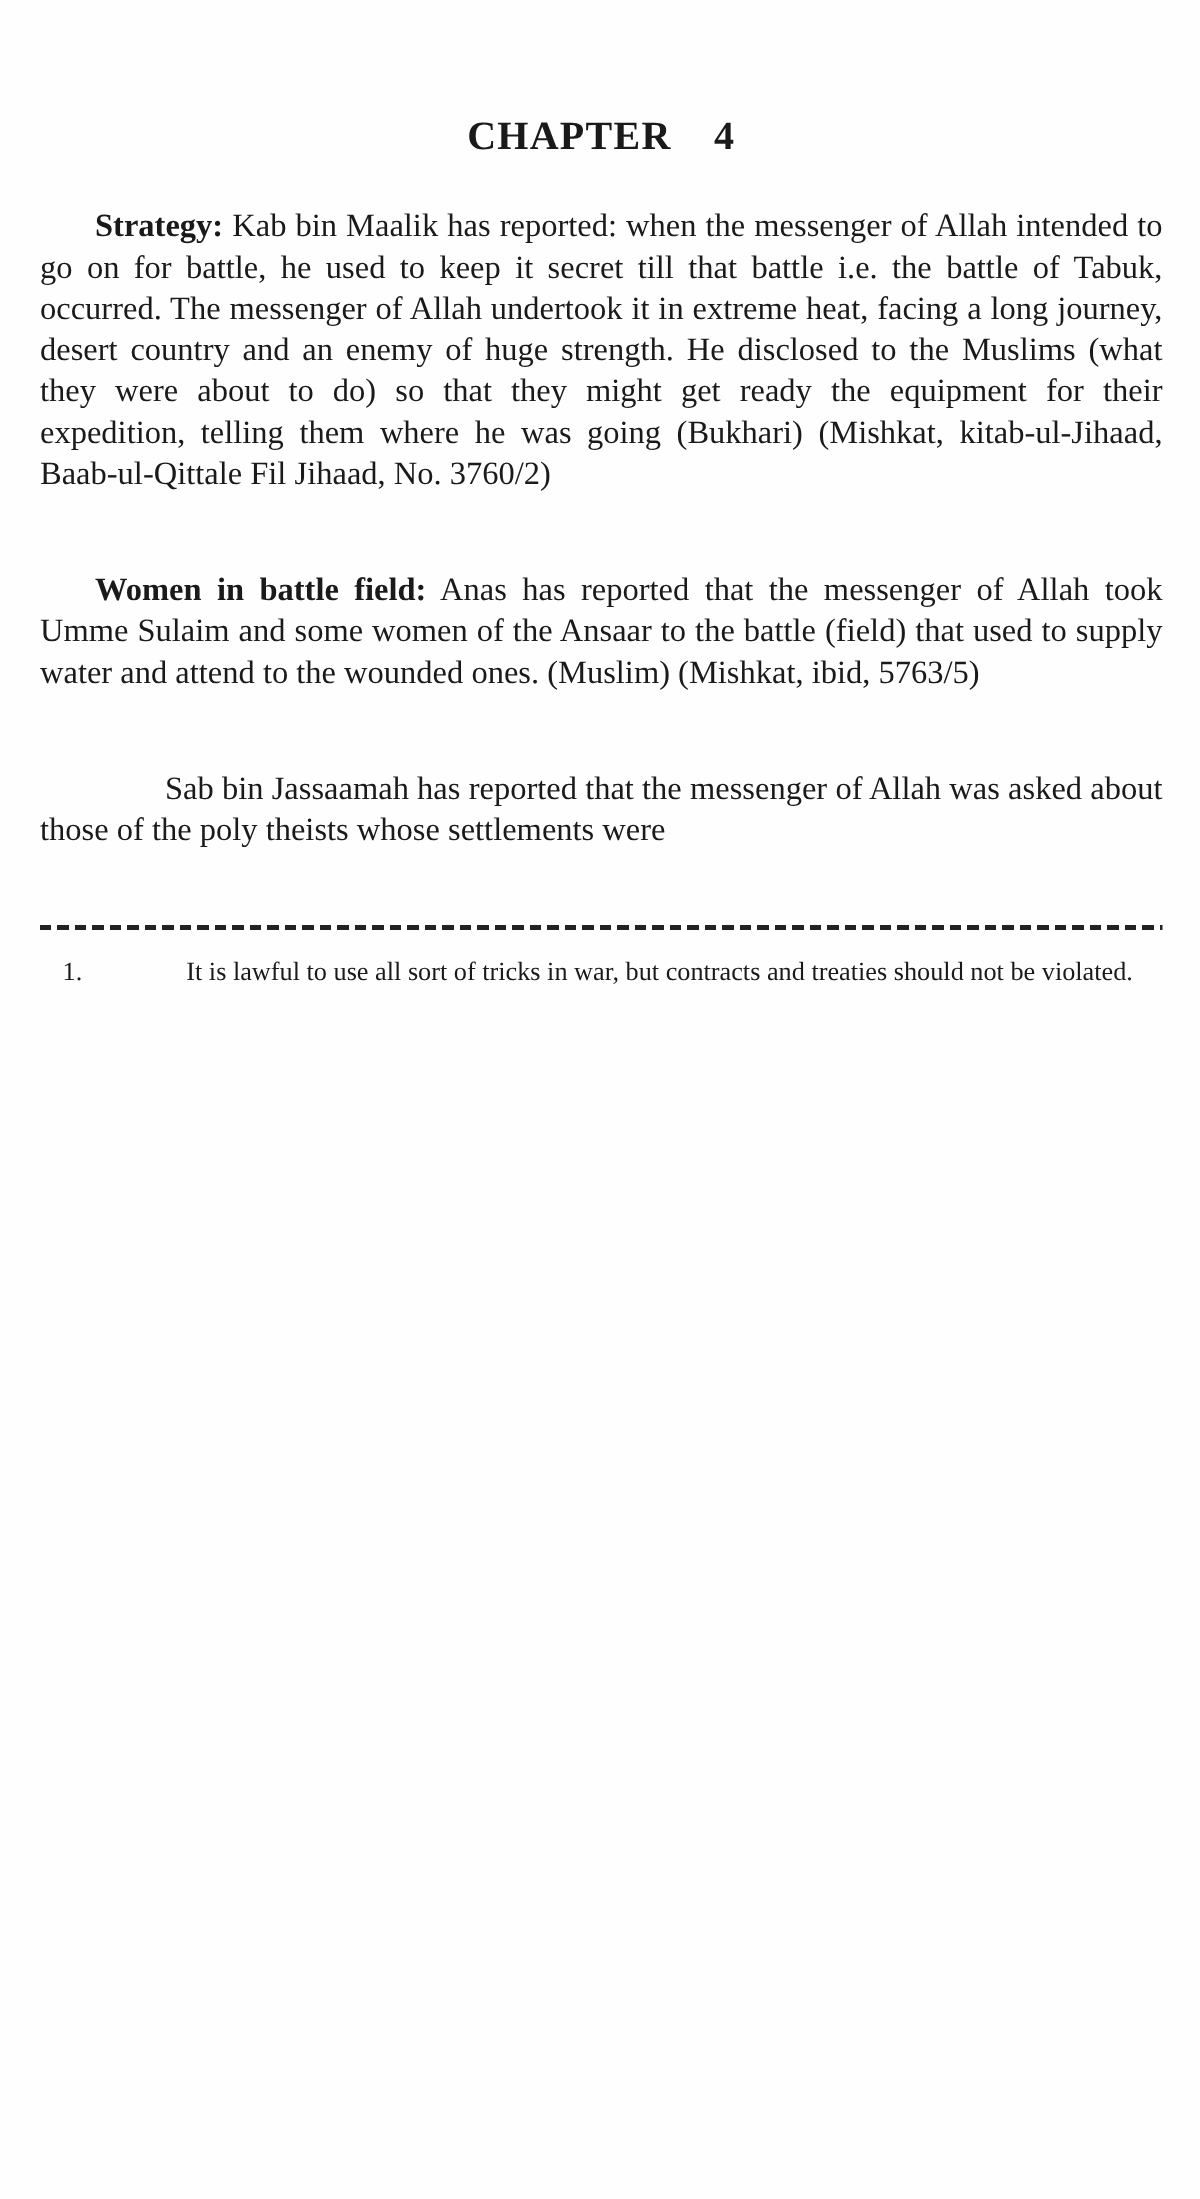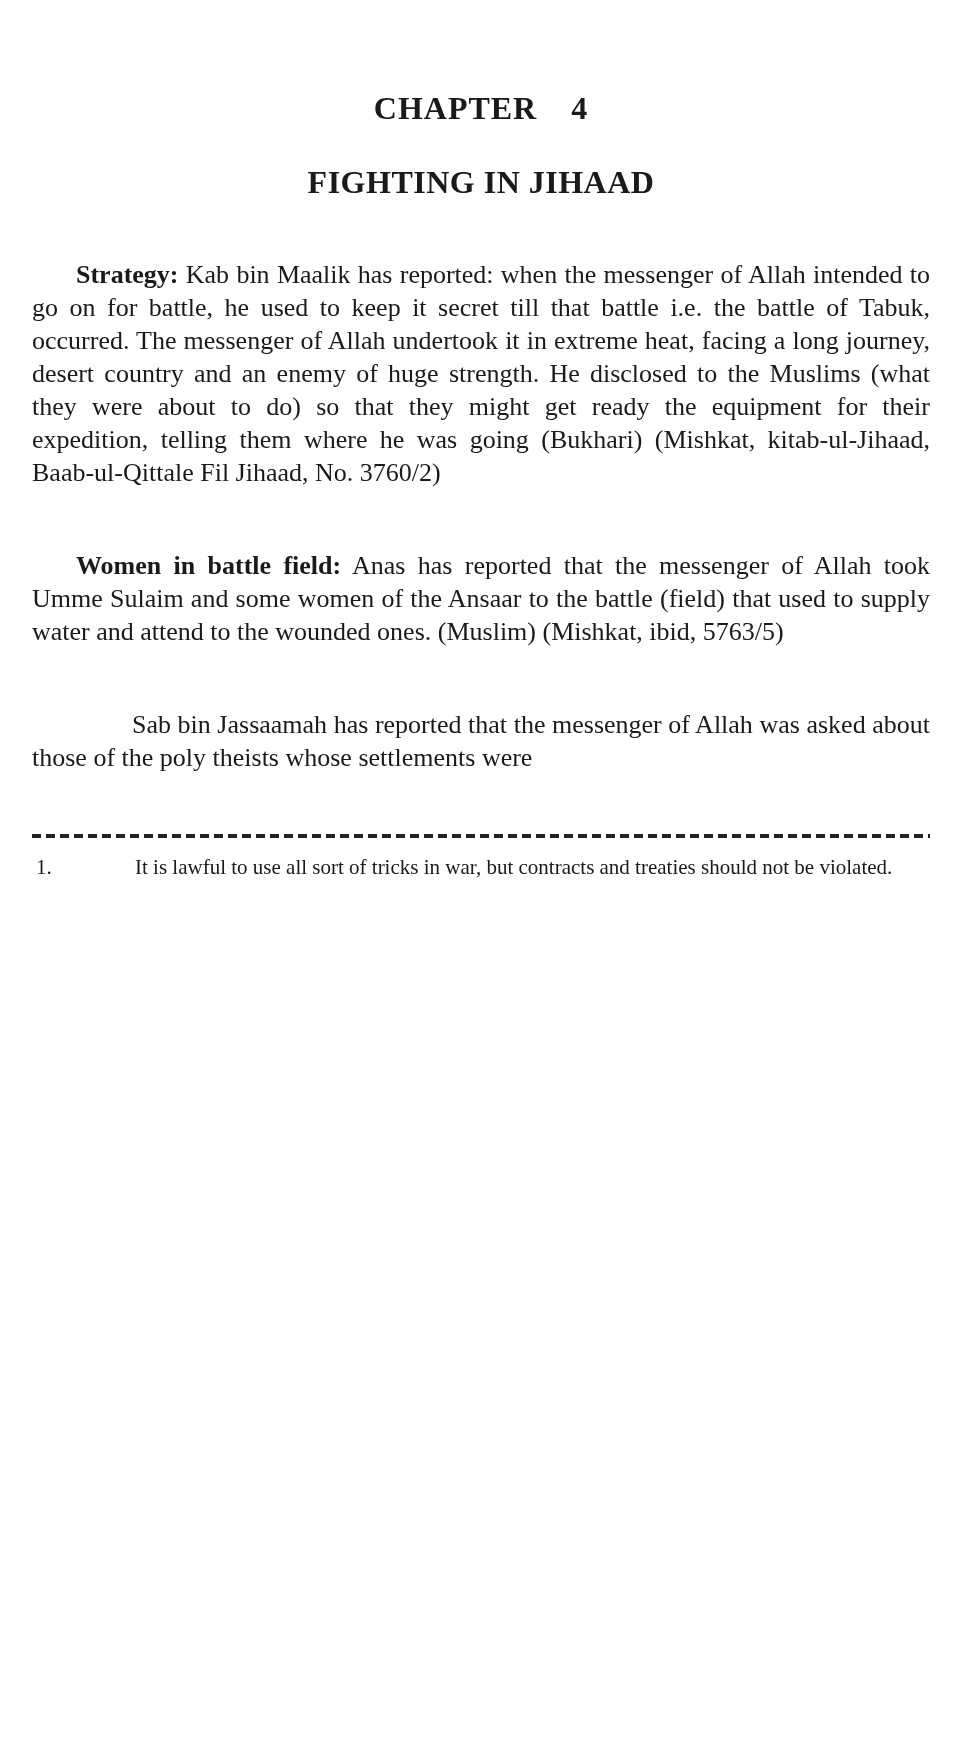--- a/index.html
+++ b/index.html
@@ -58,36 +58,35 @@
     background: repeating-linear-gradient(
       90deg,
       #222222 0px, #222222 9px,
       transparent 9px, transparent 14px
     );
   }
   .footnote {
     font-size: 21px;
     line-height: 31px;
     text-align: justify;
-    margin: 4px;
+    margin: 18px;
   }
   .footnote .fn-num {
     display: inline-block;
     width: 99px;
   }
 </style>
 </head>
 <body>
 
 <div class="page">
   <div class="content">
 
     <div class="chapter">CHAPTER  4</div>
 
-    <div class="title">FIGHTING IN JIHAAD</div>
 
     <p class="para"><span class="lead">Strategy:</span> <span>Kab bin Maalik has reported: when the messenger of Allah intended to go on for battle, he used to keep it secret till that battle i.e. the battle of Tabuk, occurred. The messenger of Allah undertook it in extreme heat, facing a long journey, desert country and an enemy of huge strength. He disclosed to the Muslims (what they were about to do) so that they might get ready the equipment for their expedition, telling them where he was going (Bukhari) (Mishkat, kitab-ul-Jihaad, Baab-ul-Qittale Fil Jihaad, No. 3760/2)</span></p>
 
 
     <p class="para"><span class="lead">Women in battle field:</span> <span>Anas has reported that the messenger of Allah took Umme Sulaim and some women of the Ansaar to the battle (field) that used to supply water and attend to the wounded ones. (Muslim) (Mishkat, ibid, 5763/5)</span></p>
 
 
     <p class="para indent"><span>Sab bin Jassaamah has reported that the messenger of Allah was asked about those of the poly theists whose settlements were</span></p>
 
     <div class="divider"></div>

